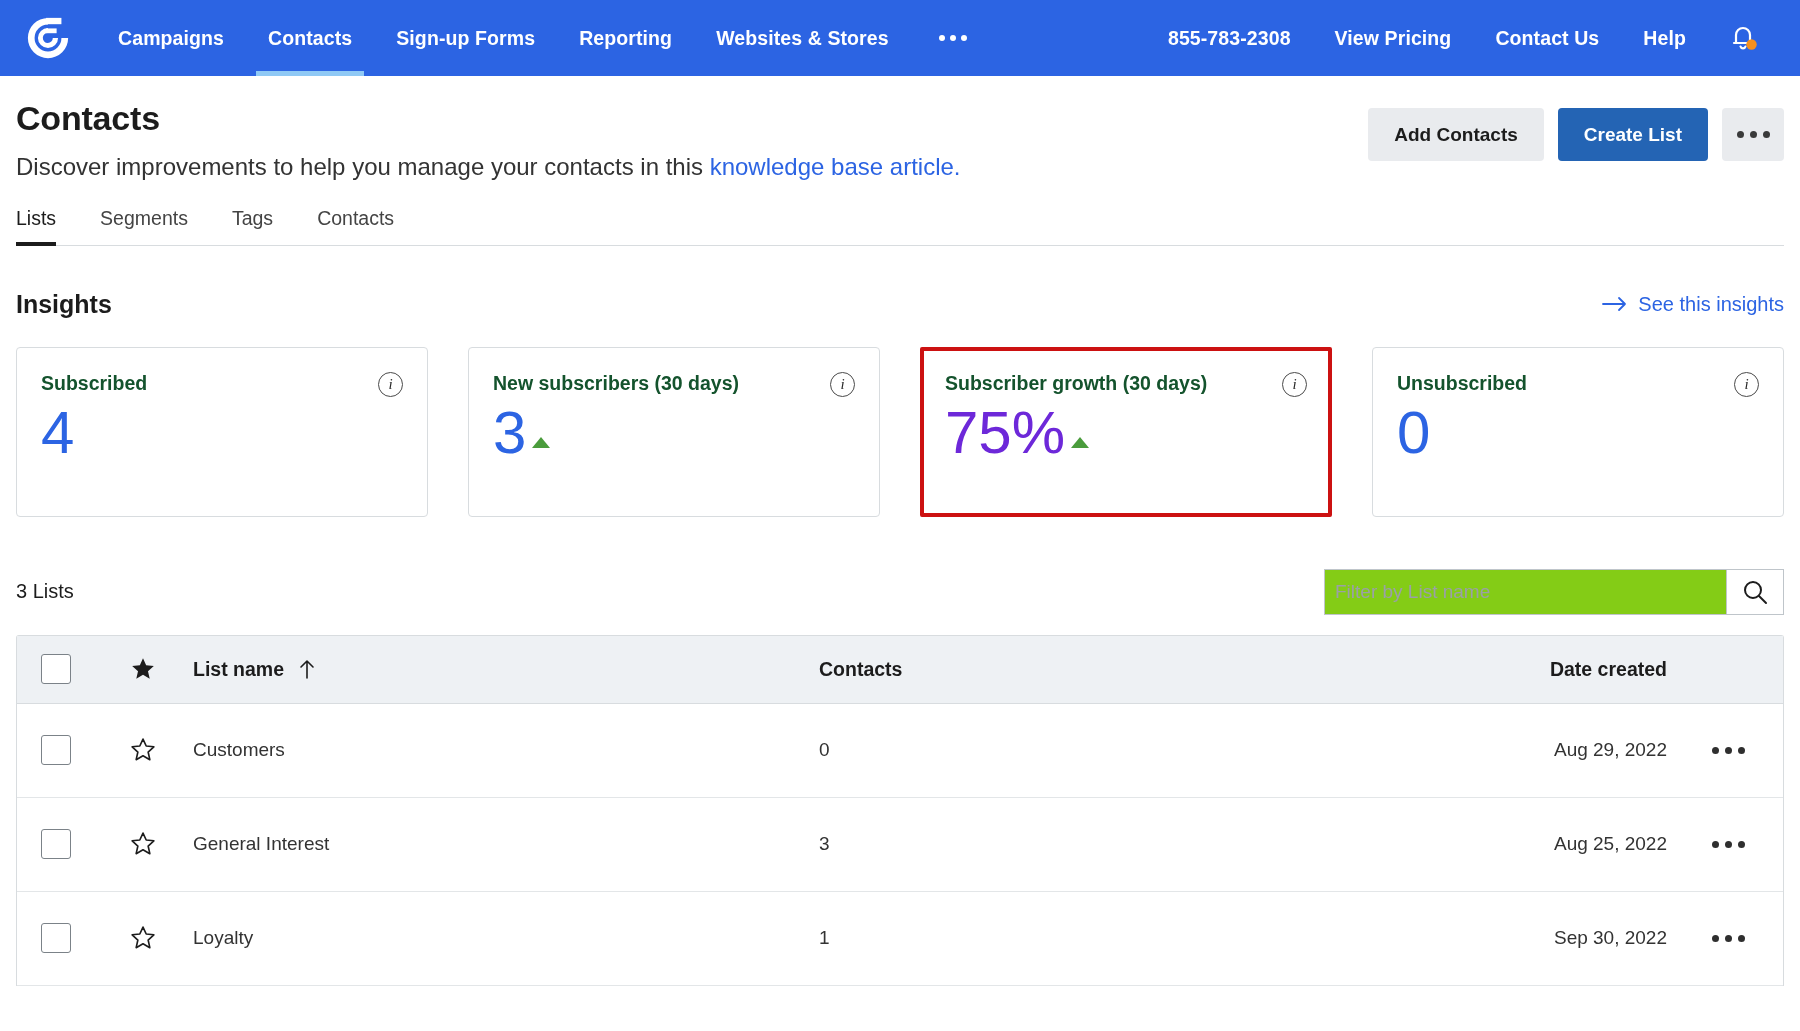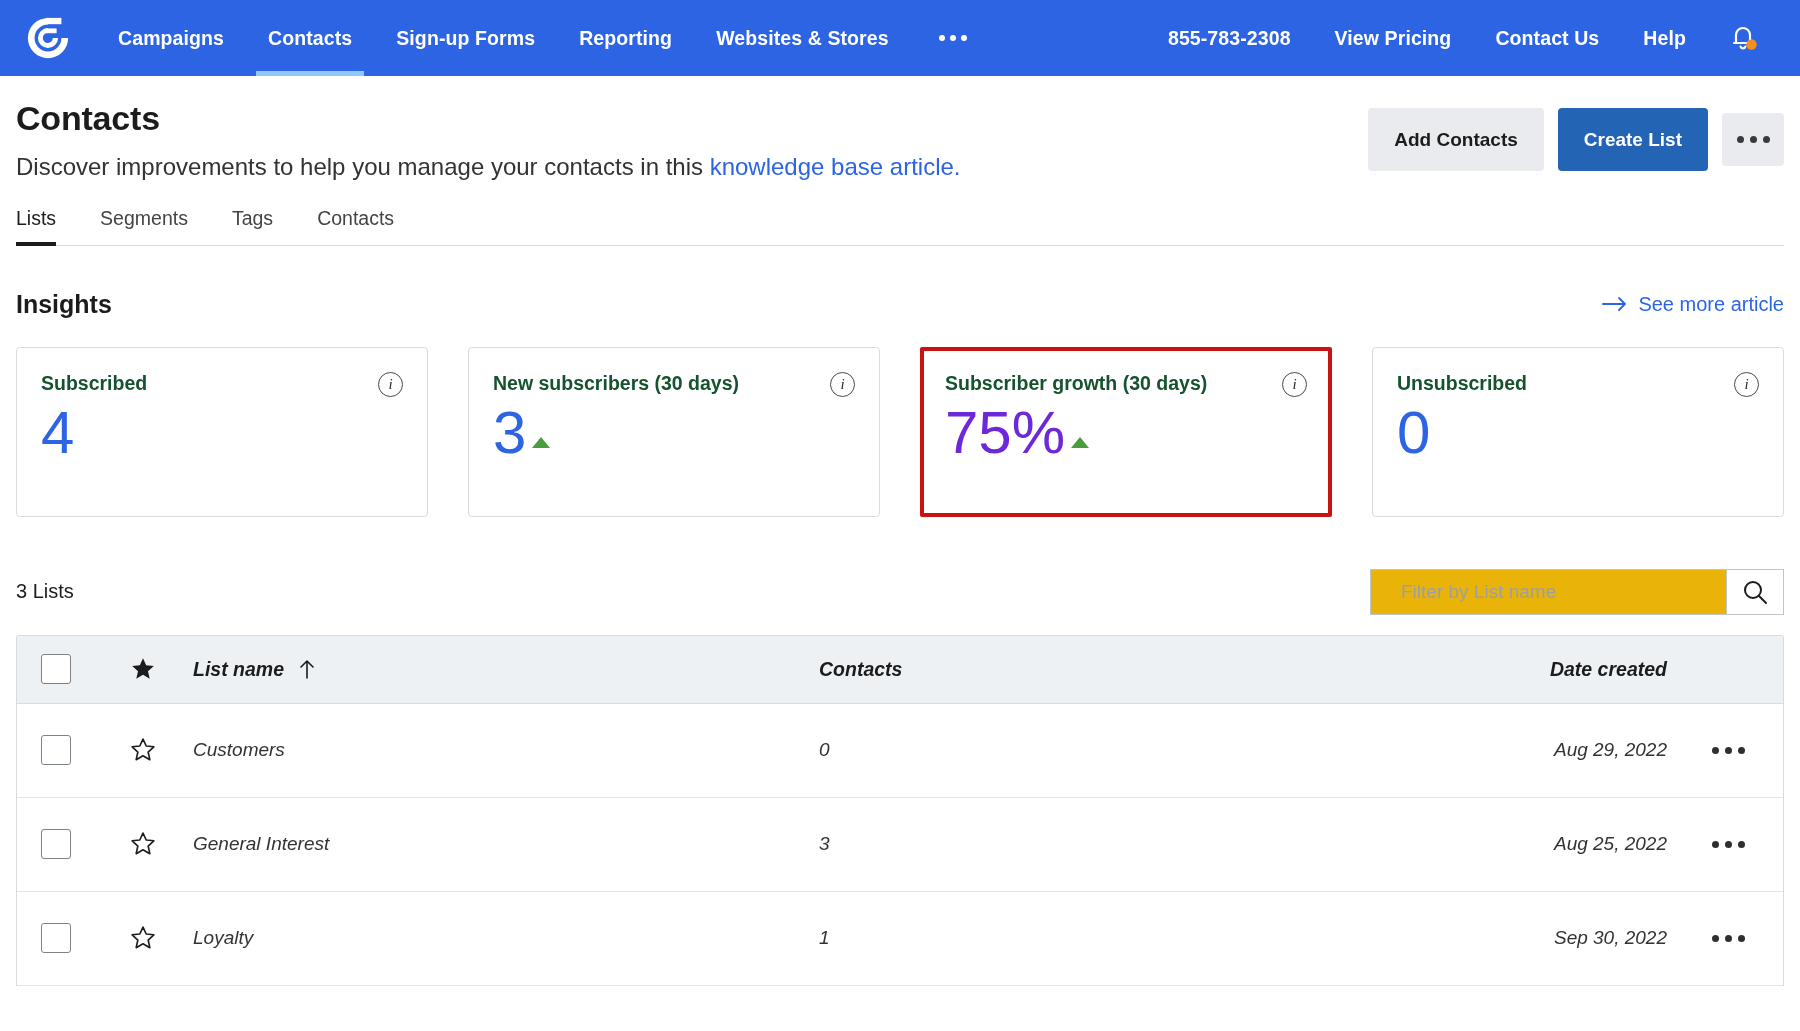--- a/index.html
+++ b/index.html
@@ -97,21 +97,21 @@
     gap: 14px;
     padding-top: 10px;
   }
   .btn {
     font-family: "Liberation Sans", sans-serif;
     font-size: 19px;
     font-weight: bold;
     border-radius: 4px;
     border: none;
     cursor: pointer;
-    height: 63px;
+    height: 53px;
     padding: 0 26px;
     white-space: nowrap;
   }
   .btn-secondary { background: #e9ebee; color: #1c1c1c; }
   .btn-primary { background: #2464b4; color: #ffffff; }
   .btn-icon {
     background: #e9ebee;
     width: 62px;
     height: 53px;
     border-radius: 4px;
@@ -229,25 +229,24 @@
     align-items: stretch;
     width: 460px;
     height: 46px;
   }
   .search-input {
     flex: 1;
     border: 1px solid #bfc5ca;
     border-right: none;
     font-family: "Liberation Sans", sans-serif;
     font-size: 19px;
-    padding: 0 30px;
+    padding: 0 10px;
     color: #3a3a3a;
     outline: none;
-    background: #eab308;
-    margin-left: 46px;
+    background: #84cc16;
   }
   .search-input::placeholder { color: #9aa0a6; }
   .search-btn {
     width: 58px;
     border: 1px solid #bfc5ca;
     background: #ffffff;
     display: flex; align-items: center; justify-content: center;
     cursor: pointer;
   }
 
@@ -256,21 +255,20 @@
     margin-top: 20px;
     border: 1px solid #d8dcdf;
     border-bottom: none;
     border-radius: 3px 3px 0 0;
   }
   .trow {
     display: flex;
     align-items: center;
     border-bottom: 1px solid #e3e6e8;
     height: 94px;
-    font-style: italic;
   }
   .trow.head {
     background: #eef1f4;
     height: 68px;
     border-bottom: 1px solid #d8dcdf;
   }
   .c-check { width: 78px; display: flex; justify-content: center; }
   .c-star  { width: 96px; display: flex; justify-content: center; }
   .c-name  { flex: 0 0 628px; padding-left: 2px; }
   .c-contacts { flex: 0 0 552px; }
@@ -378,21 +376,21 @@
     <div class="tab"><span>Tags</span></div>
     <div class="tab"><span>Contacts</span></div>
   </div>
 
   <div class="insights-head">
     <div class="insights-title">Insights</div>
     <div class="see-more">
       <svg width="26" height="16" viewBox="0 0 26 16">
         <path d="M1 8 H23 M17 2 L23 8 L17 14" fill="none" stroke="#2c64e3" stroke-width="1.8" stroke-linecap="round" stroke-linejoin="round"></path>
       </svg>
-      <span>See more article</span>
+      <span>See this insights</span>
     </div>
   </div>
 
   <div class="cards">
 
     <div class="card">
       <div class="card-head">
         <div class="card-label">Subscribed</div>
         <div class="info-icon">i</div>
       </div>

